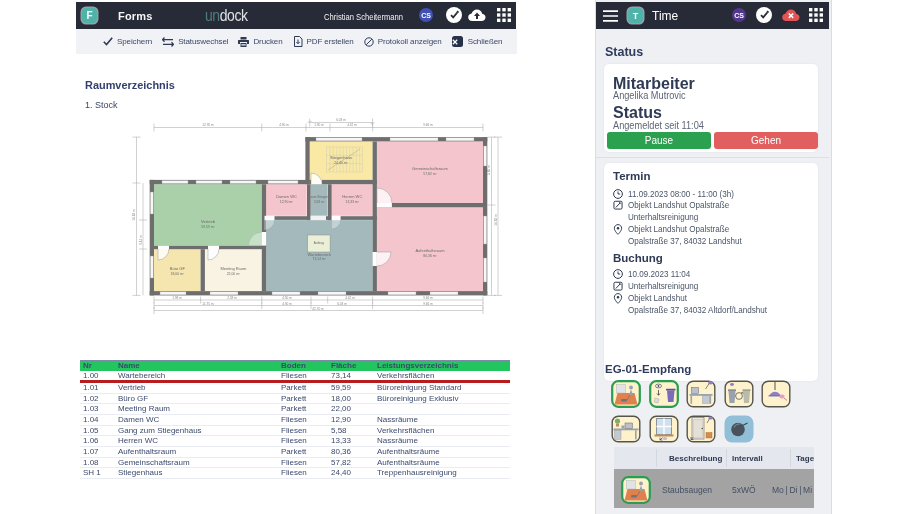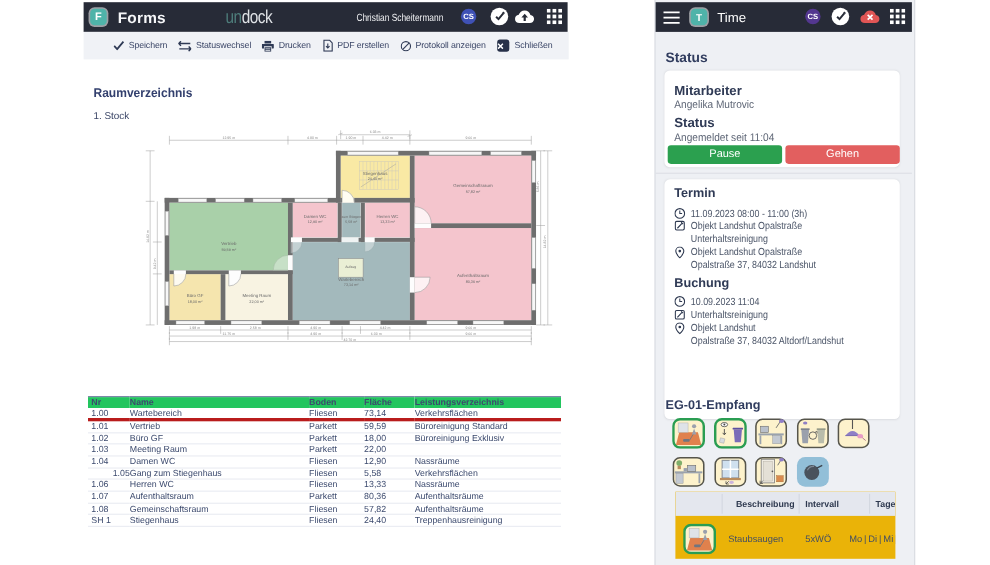--- a/index.html
+++ b/index.html
@@ -9,35 +9,35 @@
   
   .lp-header{left:76px;top:2px;width:440px;height:27px;background:#272b37;display:flex;align-items:center;}
   .lp-toolbar{left:76px;top:29px;width:441px;height:25px;background:#f0f2f6;display:flex;align-items:center;font-size:8px;letter-spacing:-0.1px;color:#3c4768;}
   .tb-item{display:flex;align-items:center;margin-left:10px;white-space:nowrap;}
   .tb-item svg{margin-right:4px;}
   
   .rp{left:595px;top:0px;width:235px;height:514px;background:#eef0f4;border-left:1px solid #d9dce1;border-right:1px solid #d9dce1;}
   .rp-header{left:596px;top:2px;width:233px;height:27px;background:#272b37;display:flex;align-items:center;}
   .card{background:#fff;border-radius:5px;box-shadow:0 0 2px rgba(0,0,0,0.08);}
   .h-sec{font-size:13px;font-weight:bold;color:#303c5e;}
-  .lbl{font-size:12px;font-weight:bold;color:#2f3a55;}
+  .lbl{font-size:16px;font-weight:bold;color:#2f3a55;}
   .gray{font-size:10px;color:#5d6575;transform:scaleX(0.92);transform-origin:0 0;}
   .li-row{display:flex;align-items:flex-start;font-size:9.3px;color:#4b5568;}
   .li-row>span{display:inline-block;transform:scaleX(0.87);transform-origin:0 0;white-space:nowrap;}
   td{padding:0;line-height:9.6px;overflow:hidden;white-space:nowrap;}
 </style>
 </head>
 <body>
 <div id="stage">
 
 <div class="abs lp-header">
 
   <div style="width:15px;height:15px;margin-left:6px;background:#4fb3a9;border-radius:4px;box-shadow:0 0 0 1.5px rgba(255,255,255,0.55);display:flex;align-items:center;justify-content:center;color:#fff;font-size:10px;font-weight:bold;">F</div>
 
-  <div style="color:#f5f6f8;font-size:14px;font-weight:bold;margin-left:10px;letter-spacing:0.2px;">Forms</div>
+  <div style="color:#f5f6f8;font-size:11px;font-weight:bold;margin-left:21px;letter-spacing:0.2px;">Forms</div>
 
   <div style="position:absolute;left:129px;top:4px;font-size:17px;letter-spacing:-0.5px;transform:scaleX(0.82);transform-origin:0 50%;"><span style="color:#4e7d7b;">un</span><span style="color:#dfe2e6;font-weight:normal;">dock</span></div>
 
   <div style="position:absolute;left:248px;top:8.5px;color:#f2f3f5;font-size:9.5px;transform:scaleX(0.8);transform-origin:0 50%;white-space:nowrap;">Christian Scheitermann</div>
 
   <div style="position:absolute;left:343px;top:6px;width:14px;height:14px;border-radius:50%;background:#3f51b5;color:#fff;font-size:7px;font-weight:bold;display:flex;align-items:center;justify-content:center;">CS</div>
 
   <div style="position:absolute;left:370px;top:5px;width:16px;height:16px;border-radius:50%;background:#fff;display:flex;align-items:center;justify-content:center;">
     <svg width="10" height="10" viewBox="0 0 10 10">
           <path d="M2 5.2 L4.2 7.4 L8.5 2.2" stroke="#272b37" stroke-width="1.8" fill="none"></path>
@@ -372,21 +372,21 @@
 
     <tr style="border-bottom:1px solid #e9ecf2;height:10.65px;">
             <td style="padding-left:3px;">1.04</td>
             <td>Damen WC</td>
             <td>Fliesen</td>
             <td>12,90</td>
             <td>Nassräume</td>
           </tr>
 
     <tr style="border-bottom:1px solid #e9ecf2;height:10.65px;">
-            <td style="padding-left:3px;text-align:right;">1.05</td>
+            <td style="padding-left:3px;">1.05</td>
             <td>Gang zum Stiegenhaus</td>
             <td>Fliesen</td>
             <td>5,58</td>
             <td>Verkehrsflächen</td>
           </tr>
 
     <tr style="border-bottom:1px solid #e9ecf2;height:10.65px;">
             <td style="padding-left:3px;">1.06</td>
             <td>Herren WC</td>
             <td>Fliesen</td>
@@ -621,21 +621,21 @@
   <path d="M5 24.5 l2.5 -2.5 M5 22 l0 2.5 l2.5 0" stroke="#444" stroke-width="0.7" fill="none"></path>
 </svg>
 
 <svg class="abs" style="left:723.5px;top:415px;" width="30" height="28" viewBox="0 0 30 28">
   <rect x="0.5" y="0.5" width="29" height="27" rx="7.5" fill="#92bfd8"></rect>
   <circle cx="14" cy="14.5" r="6.8" fill="#49525c"></circle>
   <path d="M10 12.5 a6 6 0 0 1 6 -3.5" stroke="#7e8894" stroke-width="1.1" fill="none"></path>
   <path d="M18.5 10.5 L23.5 8" stroke="#3c444d" stroke-width="1.2" fill="none"></path>
 </svg>
 
-<div class="abs" style="left:614px;top:447px;width:200px;height:61px;background:#eab308;overflow:hidden;">
+<div class="abs" style="left:614px;top:447px;width:200px;height:61px;background:#a3a3a3;overflow:hidden;">
 
   <div style="position:absolute;left:0;top:0;width:200px;height:22px;background:#e4e7ee;"></div>
   <div style="position:absolute;left:42px;top:2px;width:1px;height:18px;background:#d3d8e0;"></div>
   <div style="position:absolute;left:112px;top:2px;width:1px;height:18px;background:#d3d8e0;"></div>
   <div style="position:absolute;left:176px;top:2px;width:1px;height:18px;background:#d3d8e0;"></div>
   <div style="position:absolute;left:55px;top:7px;font-size:8px;font-weight:bold;color:#2f3a50;">Beschreibung</div>
   <div style="position:absolute;left:118px;top:7px;font-size:8px;font-weight:bold;color:#2f3a50;">Intervall</div>
   <div style="position:absolute;left:182px;top:7px;font-size:8px;font-weight:bold;color:#2f3a50;">Tage</div>
 
   <svg style="position:absolute;left:7px;top:29px;" width="30" height="28" viewBox="0 0 30 28">

